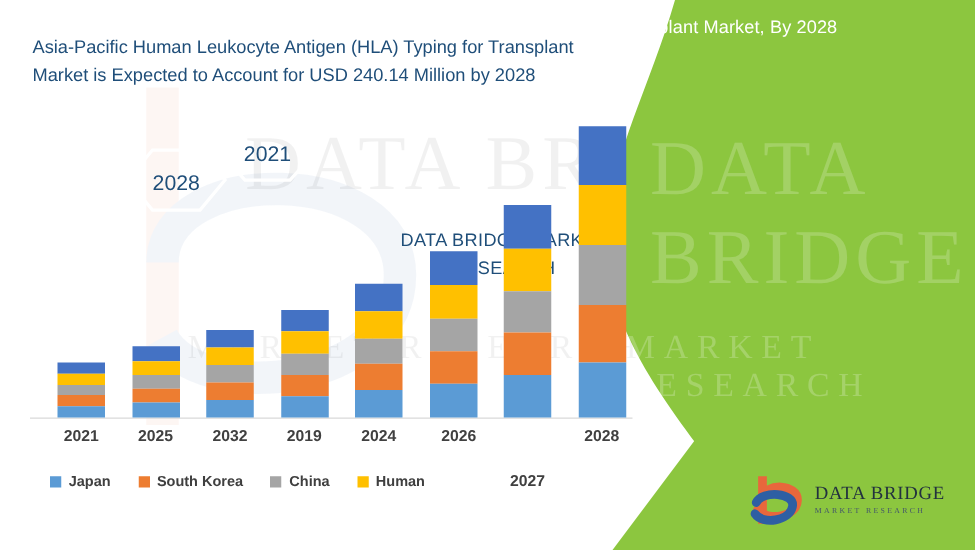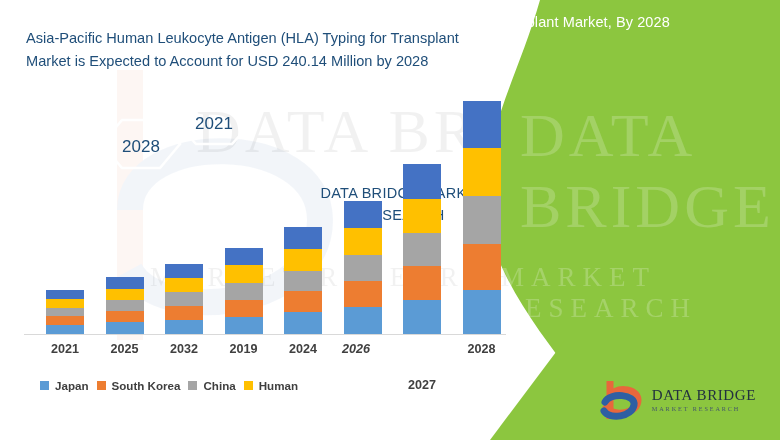--- a/index.html
+++ b/index.html
@@ -45,21 +45,21 @@
   .baseline { position: absolute; left: 24px; right: 14px; top: 239px; height: 1px; background: #d9d9d9; }
   .bar { position: absolute; bottom: 6px; width: 38px; }
   .seg { width: 100%; display:block; }
   .xaxis { position: absolute; left: 0; top: 342px; width: 520px; height: 22px; }
   .xlab {
     position: absolute; width: 60px; text-align: center; top: 0;
     font-size: 12.6px; color: #404040; font-weight: 700;
   }
   .legend {
     position: absolute; left: 40px; top: 375px; width: 470px; height: 20px;
-    display: flex; align-items: center; gap: 8px;
+    display: flex; align-items: center; gap: 22px;
   }
   .leg-item { display:flex; align-items:center; gap:6px; font-size:11.6px; color:#3f3f3f; font-weight:700; }
   .swatch { width: 9px; height: 9px; display:inline-block; }
 
   
   .wm {
     position: absolute; pointer-events: none; user-select: none;
     color: rgba(0,0,0,0.055); font-weight: 400; white-space: nowrap;
     font-family: "Liberation Serif", serif;
   }
@@ -193,21 +193,21 @@
         </div>
       </div>
   </div>
 
   <div class="xaxis" id="xaxis">
       <div class="xlab" style="left: 35px;">2021</div>
       <div class="xlab" style="left: 94.5px;">2025</div>
       <div class="xlab" style="left: 154px;">2032</div>
       <div class="xlab" style="left: 213.5px;">2019</div>
       <div class="xlab" style="left: 273px;">2024</div>
-      <div class="xlab" style="left: 326px; font-style: italic;">2026</div>
+      <div class="xlab" style="left: 337px;">2026</div>
       <div class="xlab" style="left: 392px; margin-top: 36px;">2027</div>
       <div class="xlab" style="left: 451.5px;">2028</div>
     </div>
 
   <div class="legend" id="legend">
       <div class="leg-item">
         <span class="swatch" style="background: rgb(91, 155, 213);"></span>
         <span>Japan</span>
       </div>
       <div class="leg-item">

